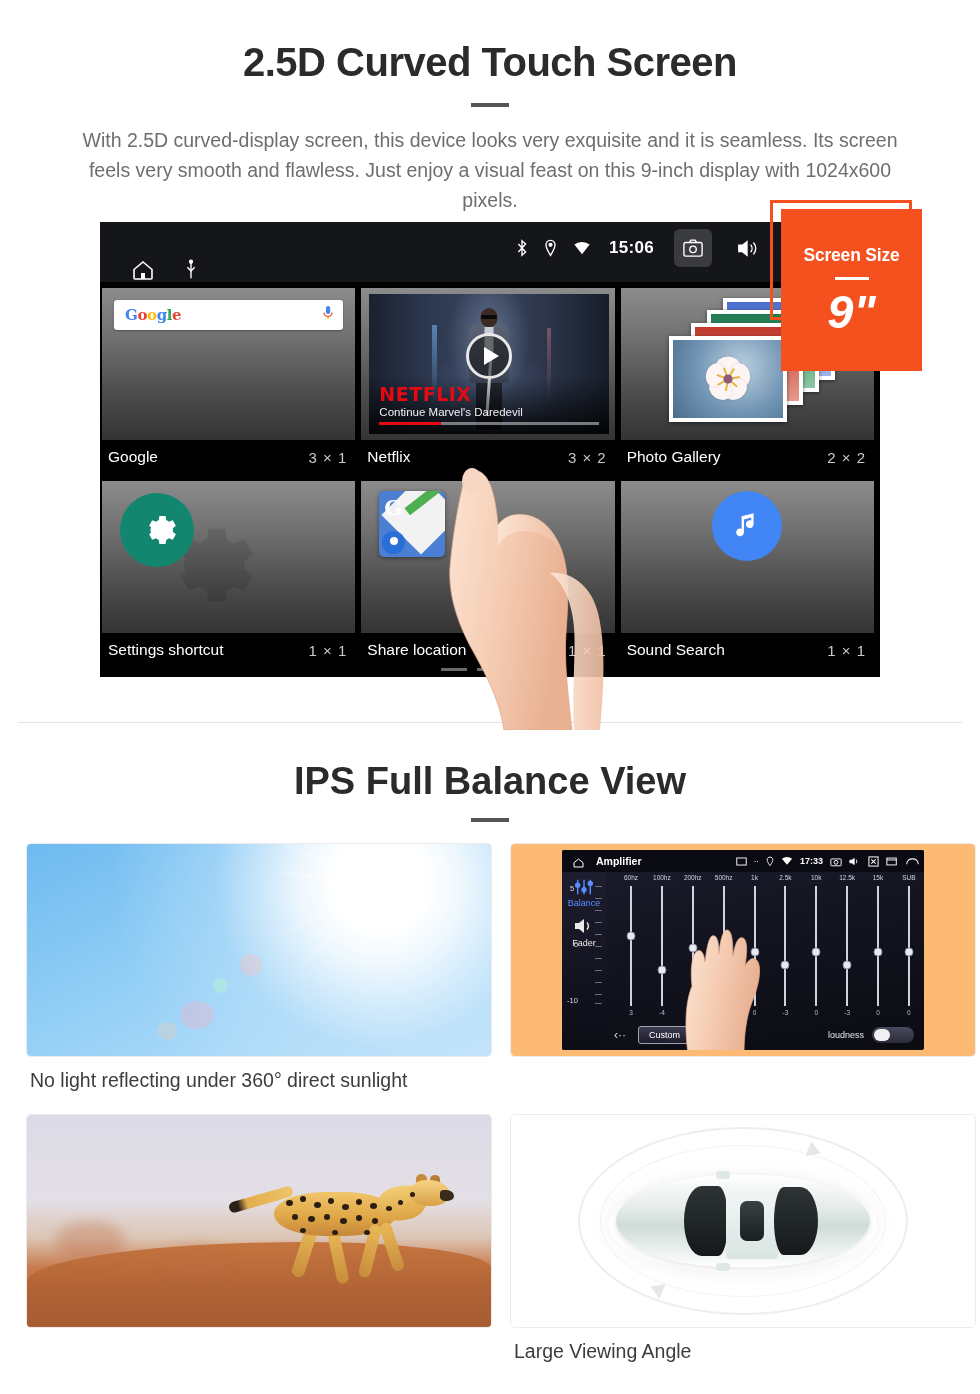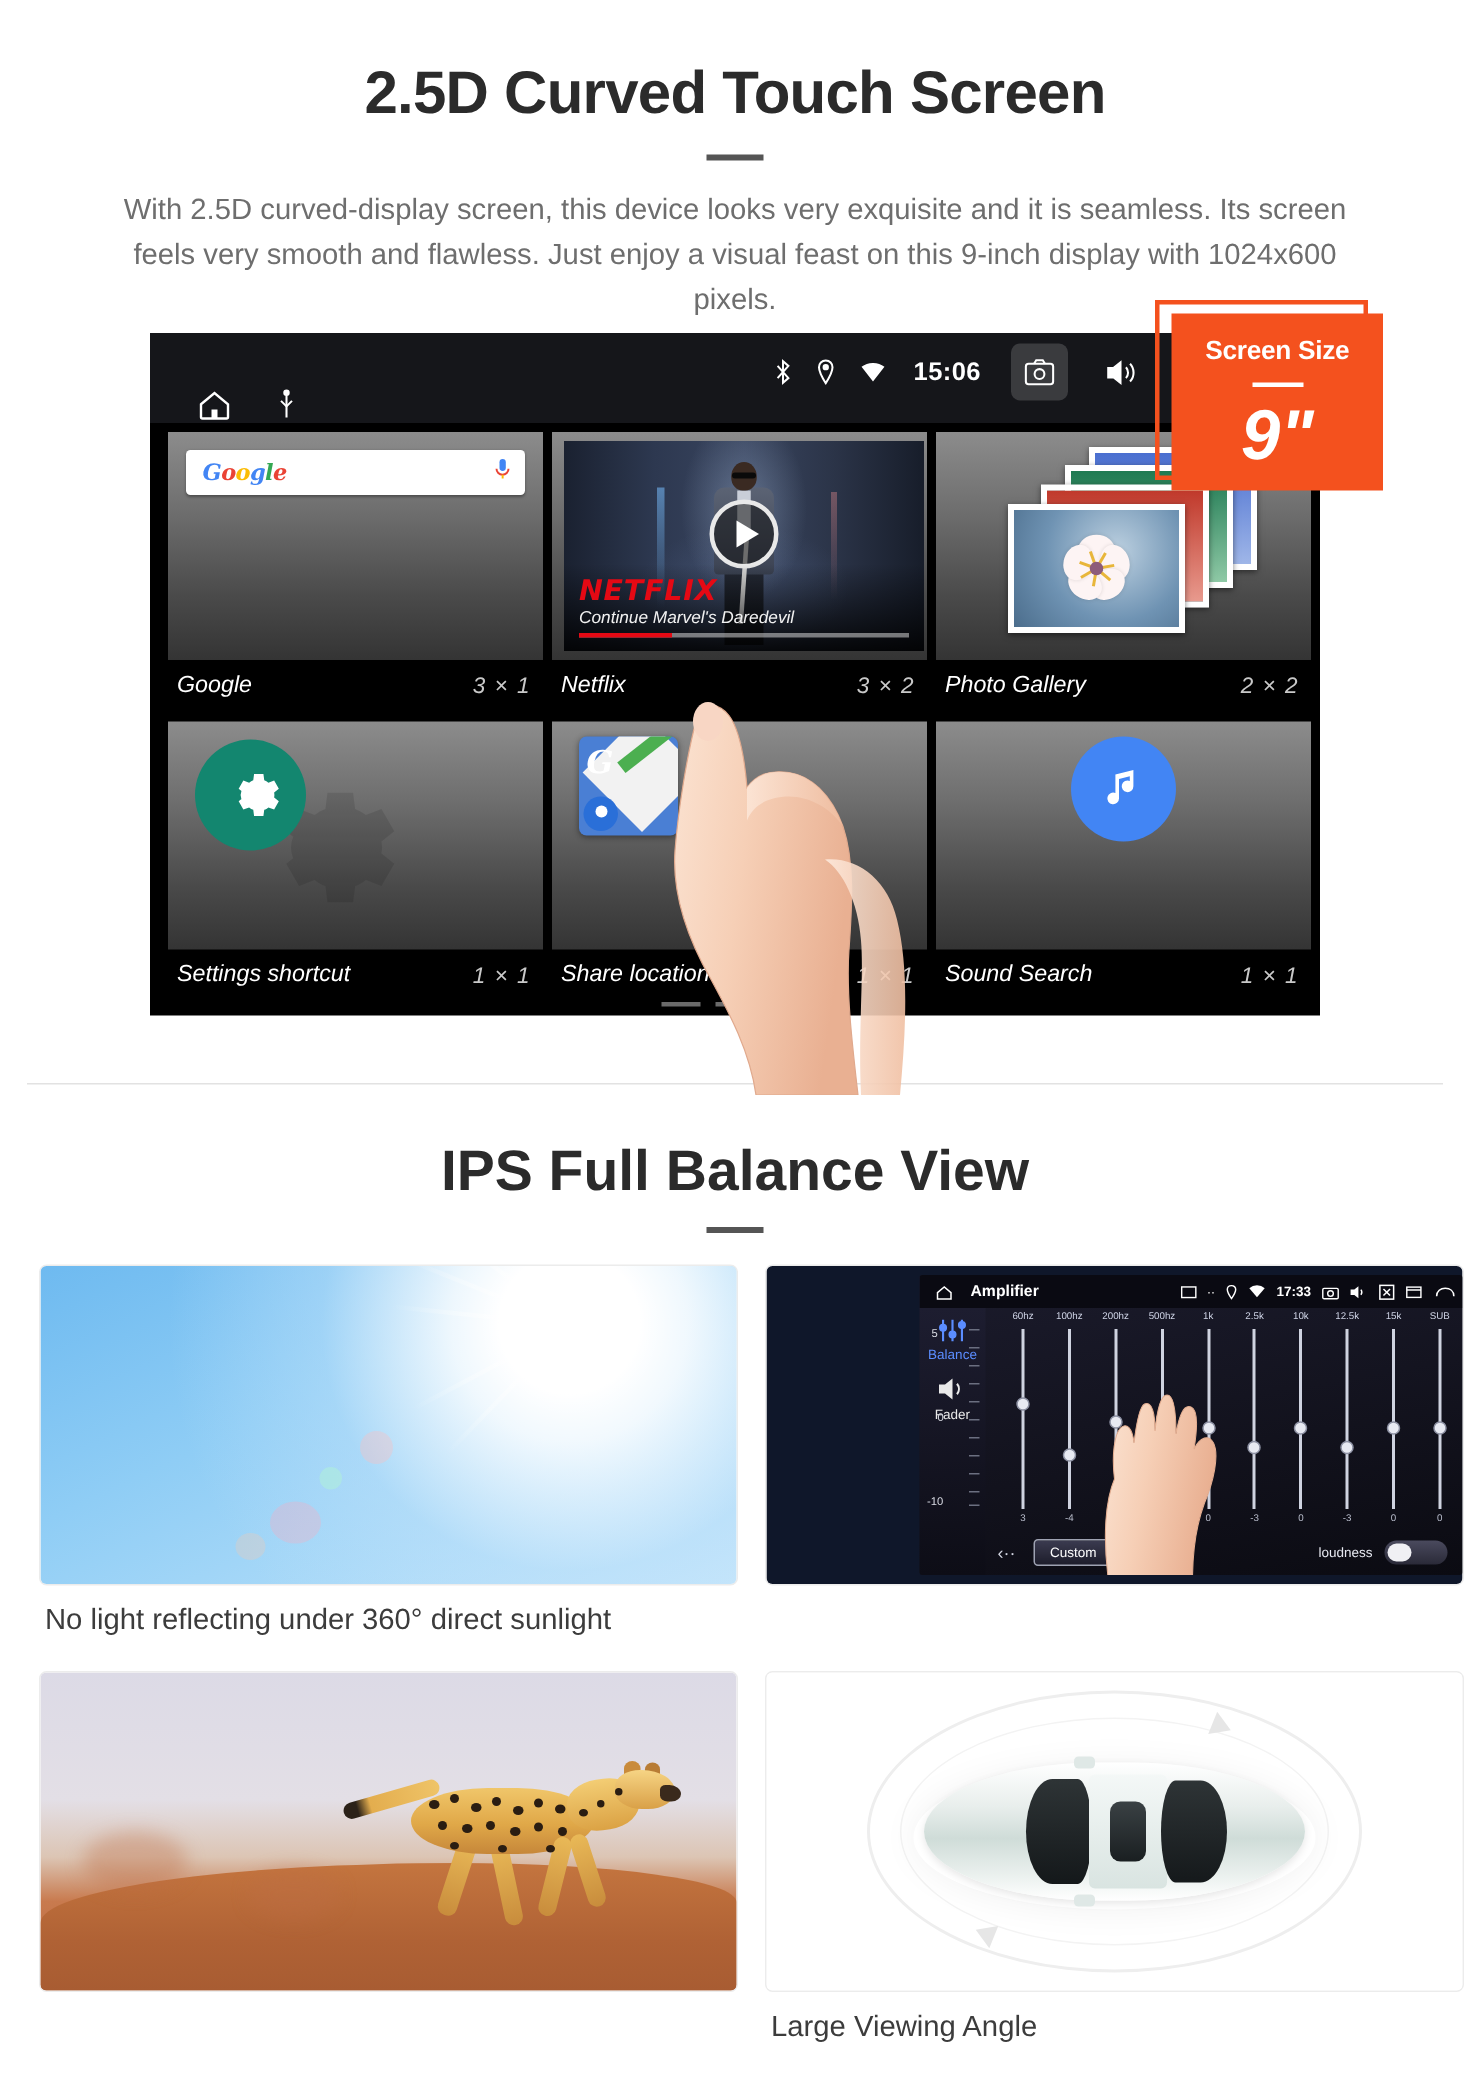--- a/index.html
+++ b/index.html
@@ -48,21 +48,21 @@
   .sb-left { display:flex; align-items:center; gap: 28px; padding-left: 30px; }
   .sb-right {
     position:absolute; right: 0; top:0; height: 52px;
     display:flex; align-items:center; gap: 16px; padding-right: 6px;
   }
   .sb-ico { color: #fff; display:flex; align-items:center; }
   .sb-time { color:#fff; font-size: 17px; font-weight: bold; letter-spacing:0.3px; margin: 0 4px 0 2px;}
   .sb-btn { width: 38px; height: 38px; display:flex; align-items:center; justify-content:center; border-radius:6px;}
   .sb-btn.active { background: rgba(255,255,255,0.16); }
 
-  .grid { position: relative; padding: 6px 6px 0 12px; font-style: italic; }
+  .grid { position: relative; padding: 6px 6px 0 2px; }
   .grow { display: flex; gap: 6px; }
   .cell { width: 256px; }
   .tile {
     height: 152px;
     background: linear-gradient(180deg,#8c8c8c 0%, #6e6e6e 35%, #4a4a4a 72%, #343434 100%);
     position: relative; overflow: hidden;
   }
   .tilelabel {
     display:flex; justify-content: space-between; align-items:center;
     color:#fff; font-size: 15.5px; padding: 8px 8px 9px 6px; background:#000;
@@ -145,21 +145,21 @@
 
   
   .hand{position:absolute;z-index:40;pointer-events:none;}
 
   .pagedots{position:absolute;left:50%;bottom:6px;transform:translateX(-50%);display:flex;gap:10px;align-items:center;}
   .pd{width:26px;height:3px;background:#6a6a6a;}
   .pd.on{background:#fff;}
 
   
   .badge-frame{position:absolute;left:770px;top:200px;width:142px;height:120px;border:3px solid #f4511e;}
-  .badge{position:absolute;left:781px;top:209px;width:141px;height:118px;background:#f4511e;
+  .badge{position:absolute;left:781px;top:209px;width:141px;height:162px;background:#f4511e;
     display:flex;flex-direction:column;align-items:center;justify-content:center;}
   .badge-t{color:#fff;font-size:17.5px;font-weight:bold;letter-spacing:-0.2px;}
   .badge-rule{width:34px;height:3px;background:#fff;margin:11px 0 8px;}
   .badge-n{color:#fff;font-size:47px;font-weight:bold;font-style:italic;line-height:1;}
 
   .divider{position:absolute;left:18px;top:722px;width:944px;height:1px;background:#e2e2e2;}
 
   
   .sec2-title{position:absolute;top:760px;left:0;width:100%;text-align:center;font-size:38px;font-weight:bold;color:#2b2b2b;}
   .sec2-rule{position:absolute;top:818px;left:50%;transform:translateX(-50%);width:38px;height:4px;background:#555;}
@@ -177,21 +177,21 @@
   .rays{position:absolute;left:76%;top:18%;width:0;height:0;}
   .ray{position:absolute;left:0;top:0;width:3px;height:120px;transform-origin:0 0;
        background:linear-gradient(180deg,rgba(255,255,255,.75),rgba(255,255,255,0));}
   .flare{position:absolute;border-radius:50%;}
   .f1{left:46%;top:52%;width:22px;height:22px;background:rgba(255,190,190,.35);}
   .f2{left:40%;top:63%;width:15px;height:15px;background:rgba(180,255,200,.35);}
   .f3{left:33%;top:74%;width:34px;height:28px;background:rgba(255,170,190,.30);}
   .f4{left:28%;top:84%;width:20px;height:18px;background:rgba(255,200,170,.28);}
 
   
-  .eqimg{position:absolute;inset:0;display:flex;align-items:center;justify-content:flex-end;background:#0f172a;}
+  .eqimg{position:absolute;inset:0;display:flex;align-items:center;justify-content:center;background:#fdba74;}
   .eq{width:362px;height:200px;background:linear-gradient(170deg,#1b1b2c 0%,#141420 45%,#0b0b12 100%);
       position:relative;overflow:hidden;border-radius:2px;}
   .eq-bar{height:22px;background:#0a0a12;display:flex;align-items:center;position:relative;}
   .eq-title{color:#fff;font-size:10.5px;font-weight:bold;margin-left:34px;}
   .eq-icons{position:absolute;right:4px;top:0;height:22px;display:flex;align-items:center;gap:7px;color:#fff;}
   .eq-time{font-size:9px;font-weight:bold;}
   .eq-body{position:relative;height:178px;}
   .eq-side{position:absolute;left:0;top:0;width:44px;height:178px;
     background:linear-gradient(180deg,#1d1d30,#0d0d16);display:flex;flex-direction:column;align-items:center;padding-top:6px;gap:2px;}
   .eq-side .lbl{font-size:9px;}

